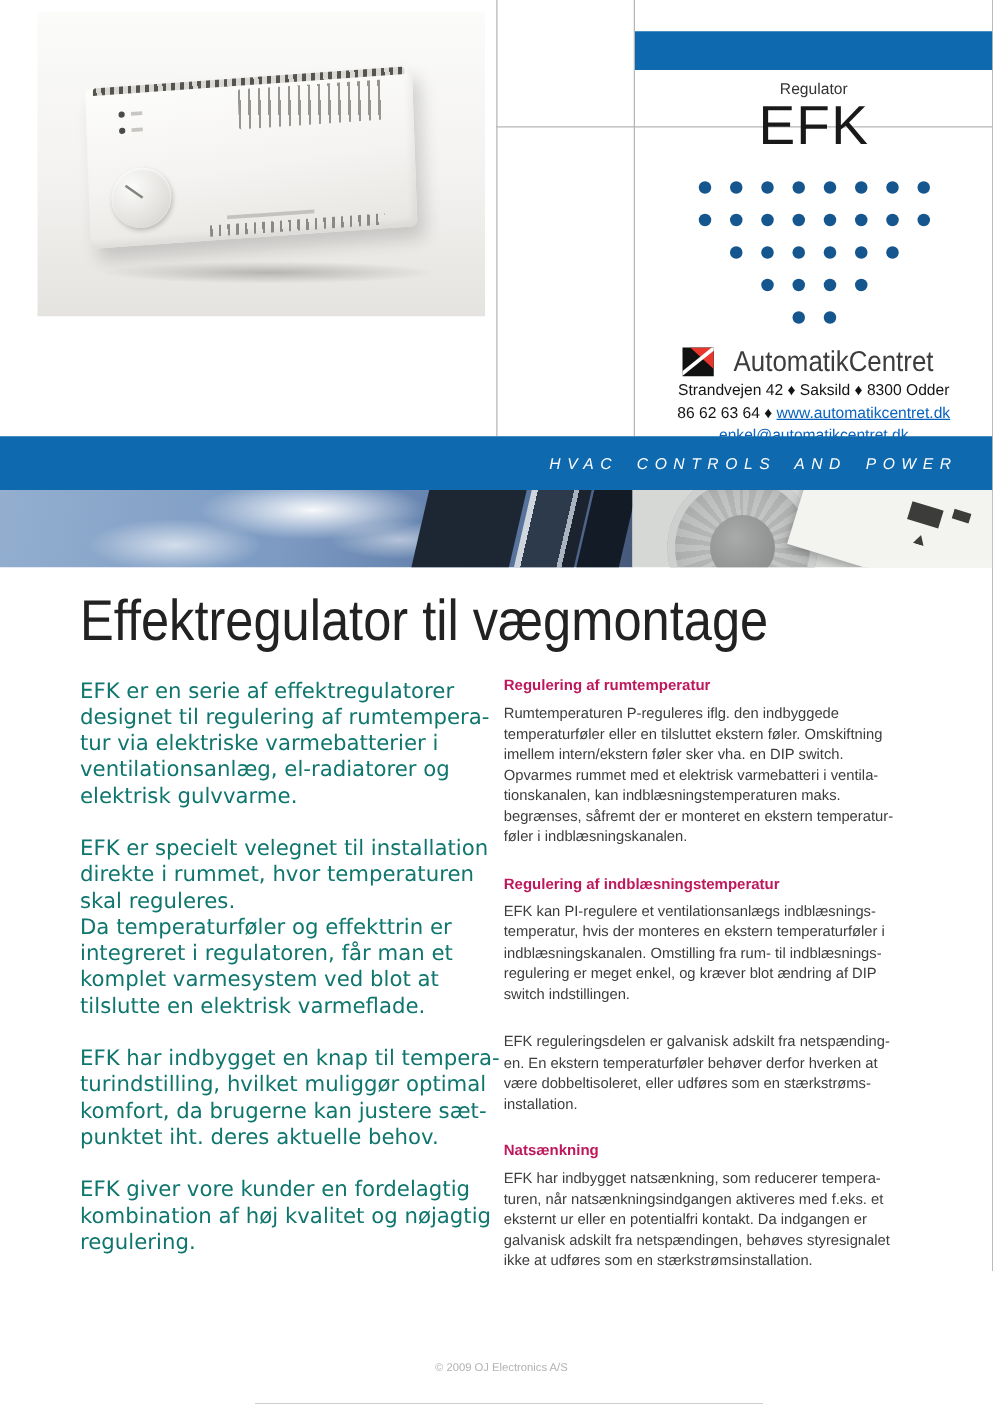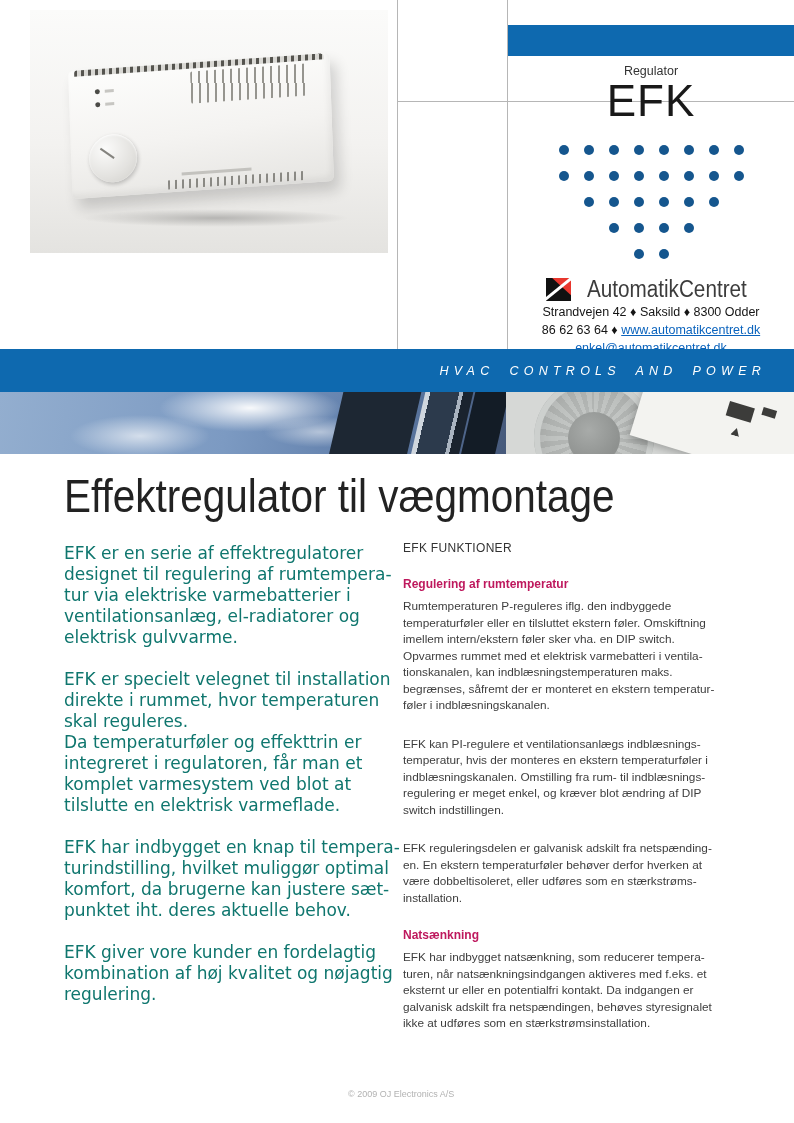--- a/index.html
+++ b/index.html
@@ -237,33 +237,33 @@
     <p>EFK har indbygget en knap til tempera-
 turindstilling, hvilket muliggør optimal
 komfort, da brugerne kan justere sæt-
 punktet iht. deres aktuelle behov.</p>
     <p>EFK giver vore kunder en fordelagtig
 kombination af høj kvalitet og nøjagtig
 regulering.</p>
   </div>
 
   <div class="col-right">
-    <div class="fn-title">EFK FUNKTIONER</div>
 
     <div class="fn-section">
       <h3>Regulering af rumtemperatur</h3>
       <p>Rumtemperaturen P-reguleres iflg. den indbyggede
 temperaturføler eller en tilsluttet ekstern føler. Omskiftning
 imellem intern/ekstern føler sker vha. en DIP switch.
 Opvarmes rummet med et elektrisk varmebatteri i ventila-
 tionskanalen, kan indblæsningstemperaturen maks.
 begrænses, såfremt der er monteret en ekstern temperatur-
 føler i indblæsningskanalen.</p>
     </div>
     <div class="fn-section">
+      <h3>Regulering af indblæsningstemperatur</h3>
       <p>EFK kan PI-regulere et ventilationsanlægs indblæsnings-
 temperatur, hvis der monteres en ekstern temperaturføler i
 indblæsningskanalen. Omstilling fra rum- til indblæsnings-
 regulering er meget enkel, og kræver blot ændring af DIP
 switch indstillingen.</p>
     </div>
     <div class="fn-section">
       <p>EFK reguleringsdelen er galvanisk adskilt fra netspænding-
 en. En ekstern temperaturføler behøver derfor hverken at
 være dobbeltisoleret, eller udføres som en stærkstrøms-

